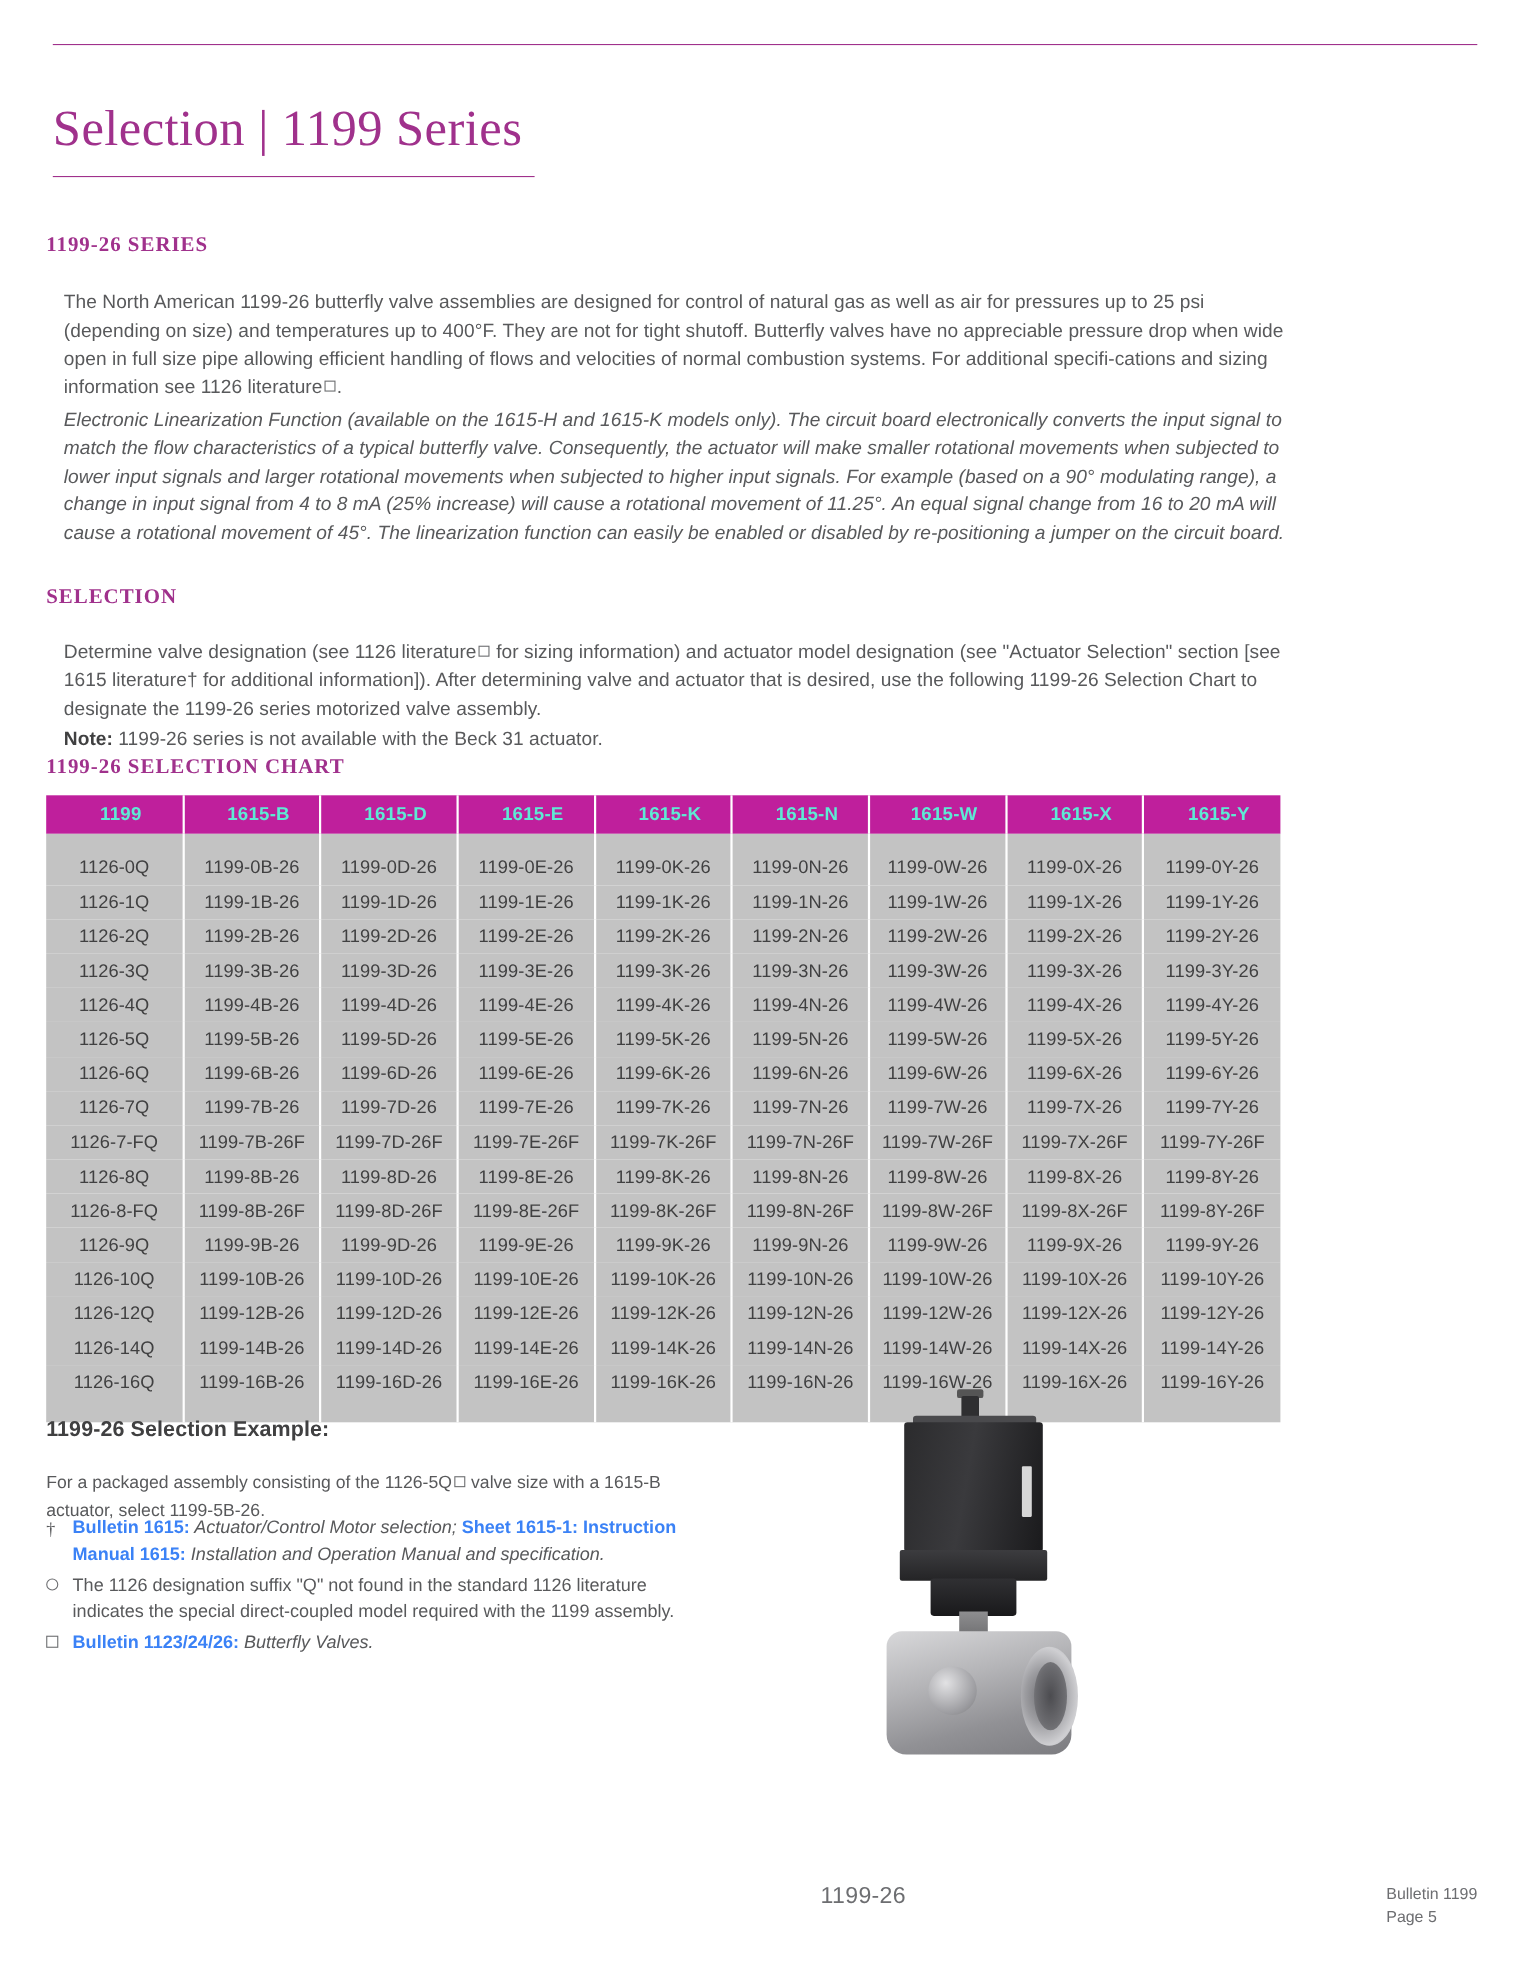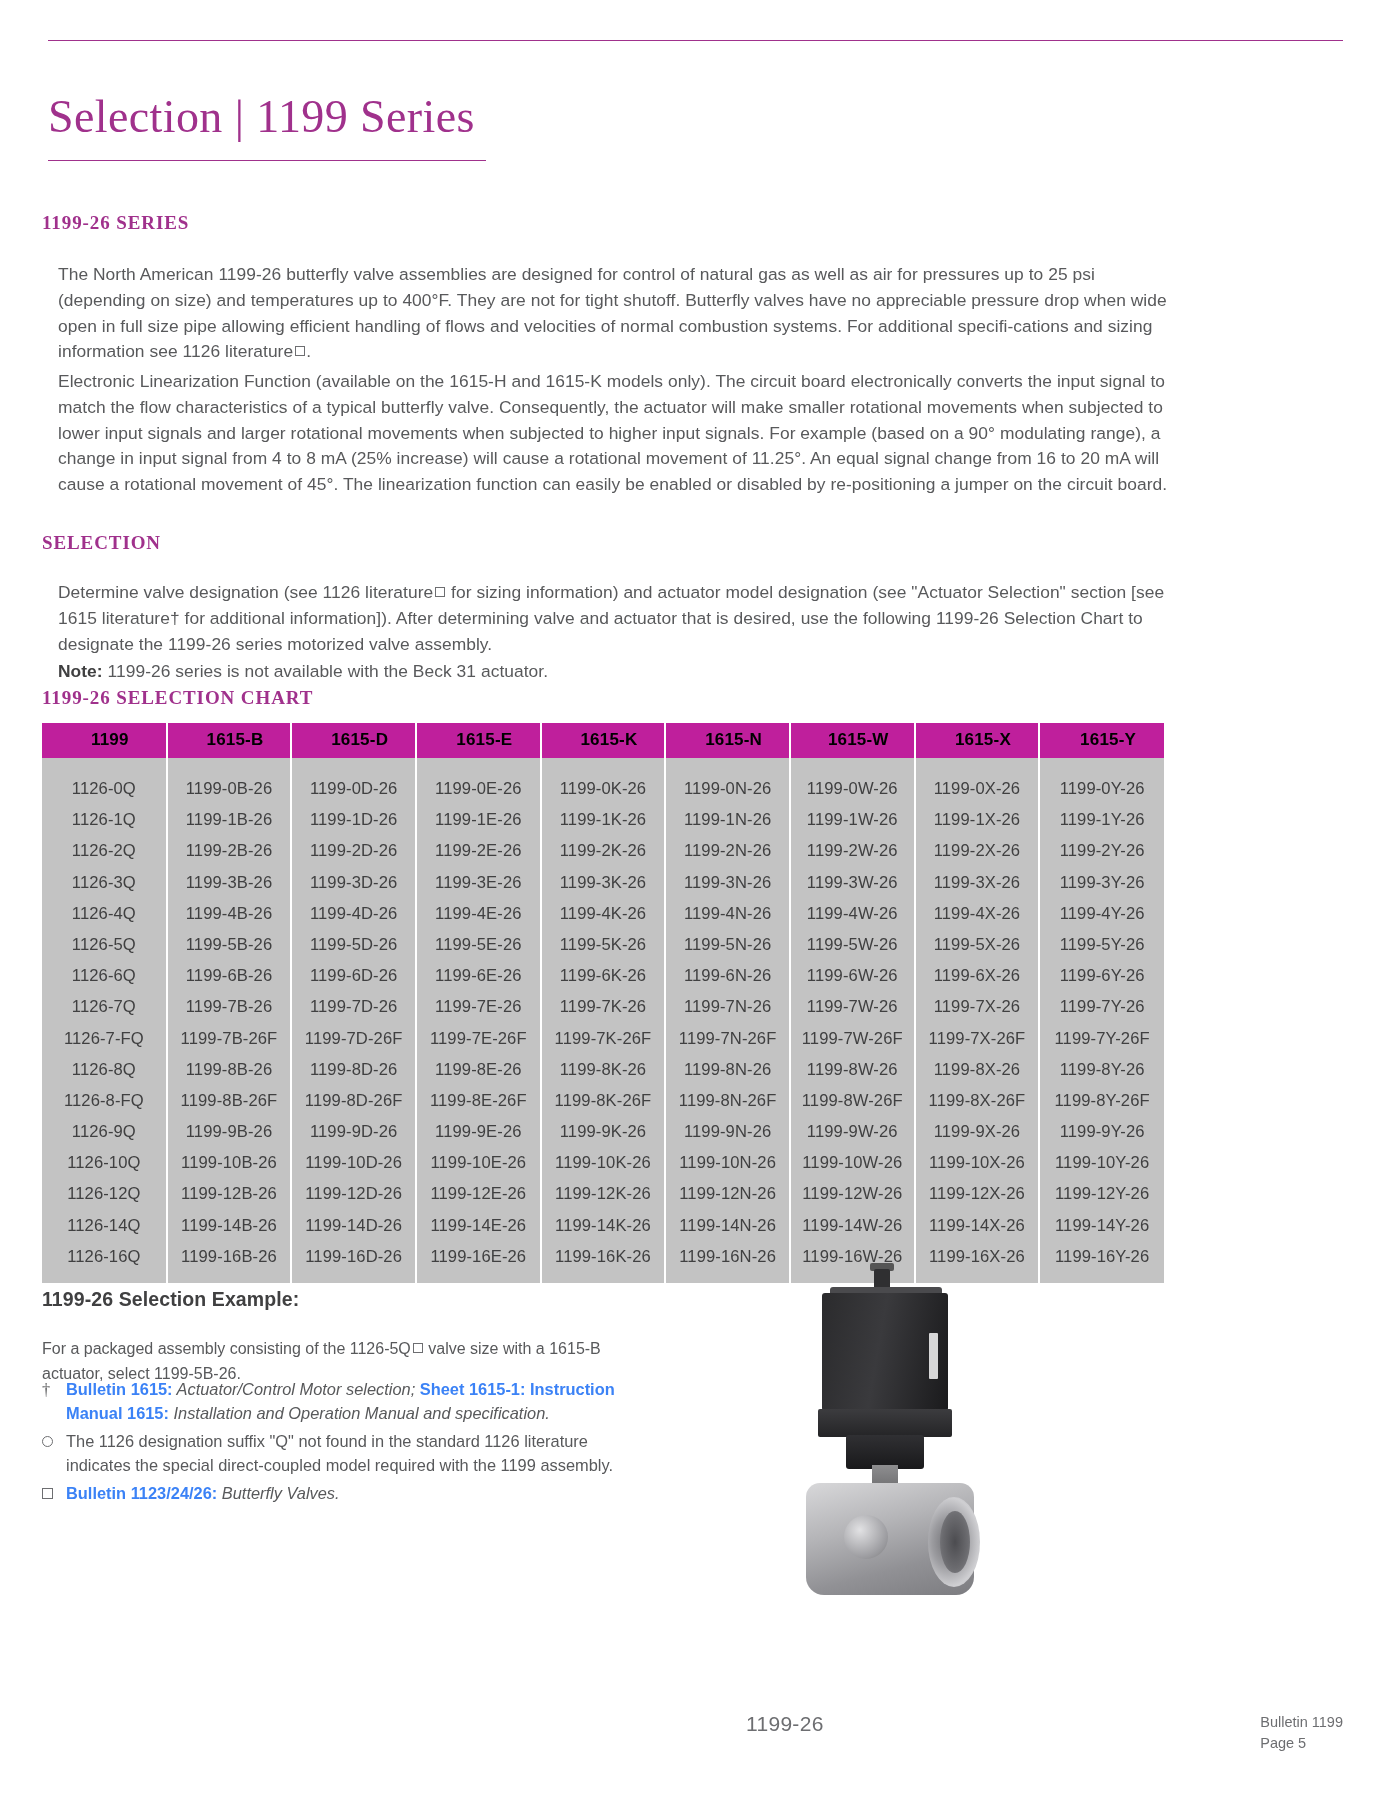--- a/index.html
+++ b/index.html
@@ -72,21 +72,21 @@
     left: 42px;
     width: 1112px;
     font-size: 17.4px;
     line-height: 25.6px;
     color: #58595b;
     text-align: left;
     letter-spacing: 0.05px;
     margin-left: 16px;
   }
   #p1 { top: 245px; }
-  #p2 { top: 352px; }
+  #p2 { top: 352px; font-style: italic; }
   #p3 { top: 563px; }
   #p-note { top: 642px; width: 900px; }
 
   .note-bold { font-weight: 700; color: #404041; }
 
   
   .sq {
     display: inline-block;
     width: 10px; height: 10px;
     border: 1.6px solid #6d6e71;
@@ -103,41 +103,41 @@
     top: 723px;
     width: 1122px;
   }
   table.sel {
     border-collapse: collapse;
     width: 1122px;
     table-layout: fixed;
   }
   table.sel th {
     background: #bf1f9c;
-    color: #000000;
+    color: #5eead4;
     font-size: 17px;
     font-weight: 700;
     padding: 7px 0 8px 12px;
     text-align: center;
     border-right: 2px solid #ffffff;
     letter-spacing: 0.2px;
   }
   table.sel th:last-child { border-right: none; }
   table.sel td {
     background: #c3c3c3;
     color: #404041;
     font-size: 16.6px;
     padding: 5.6px 0 5.6px 0;
     text-align: center;
     border-right: 2px solid #ffffff;
     letter-spacing: 0.1px;
   }
   table.sel td:last-child { border-right: none; }
   table.sel tbody tr:first-child td { padding-top: 21px; }
-  table.sel tbody tr:last-child td { padding-bottom: 16px; }
+  table.sel tbody tr:last-child td { padding-bottom: 26px; }
 
   
   .ex-head {
     position: absolute;
     left: 42px;
     top: 1288px;
     font-size: 19.5px;
     font-weight: 700;
     color: #404041;
     letter-spacing: 0.1px;

